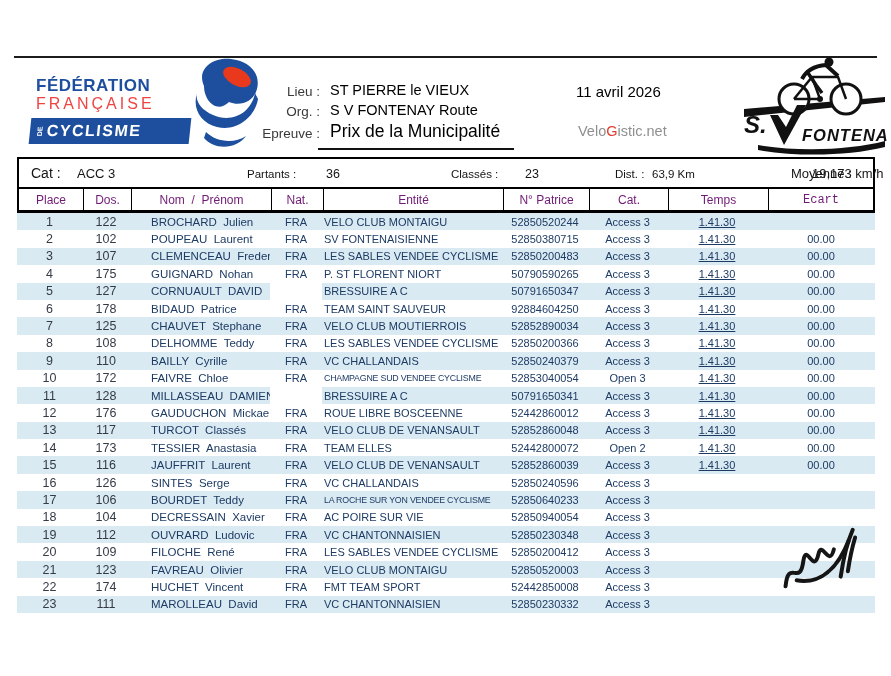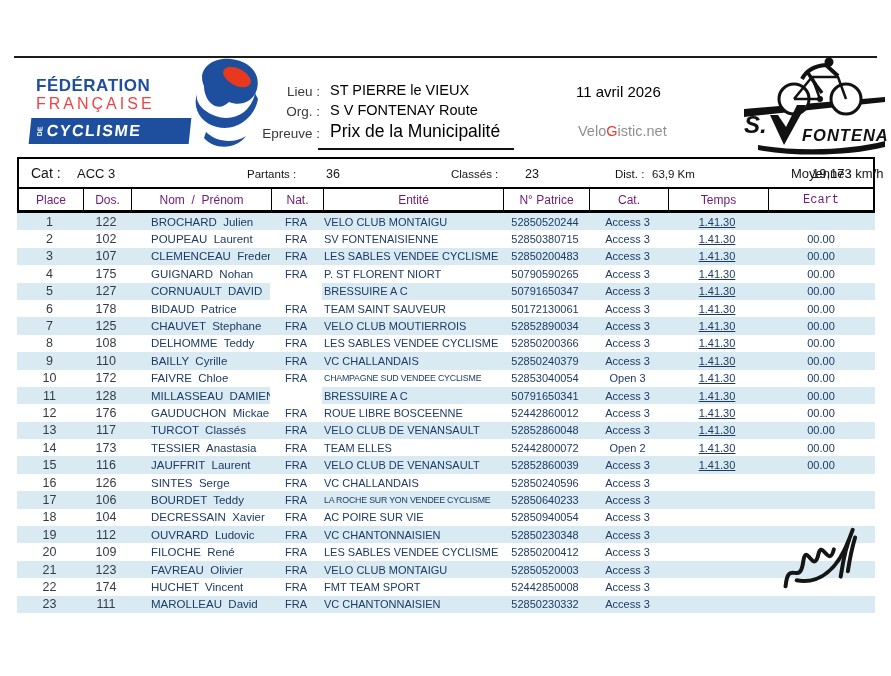--- a/index.html
+++ b/index.html
@@ -200,21 +200,21 @@
         <div class="td c6">Access 3</div>
         <div class="td c7">1.41.30</div>
         <div class="td c8">00.00</div>
       </div>
       <div class="trow">
         <div class="td c0">6</div>
         <div class="td c1">178</div>
         <div class="td c2 left">BIDAUD  Patrice</div>
         <div class="td c3">FRA</div>
         <div class="td c4 left">TEAM SAINT SAUVEUR</div>
-        <div class="td c5">50172130061</div>
+        <div class="td c5">92884604250</div>
         <div class="td c6">Access 3</div>
         <div class="td c7">1.41.30</div>
         <div class="td c8">00.00</div>
       </div>
       <div class="trow stripe">
         <div class="td c0">7</div>
         <div class="td c1">125</div>
         <div class="td c2 left">CHAUVET  Stephane</div>
         <div class="td c3">FRA</div>
         <div class="td c4 left">VELO CLUB MOUTIERROIS</div>

